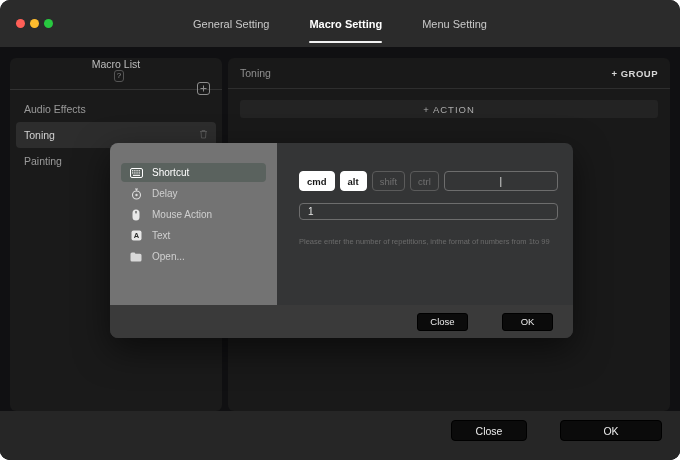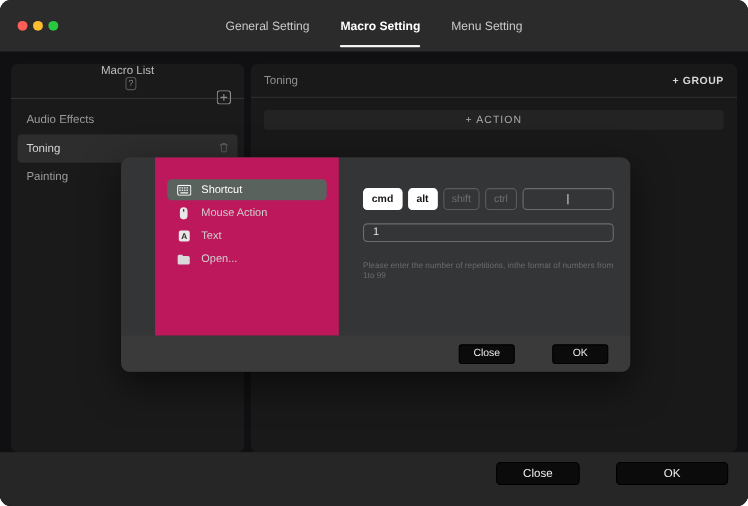--- a/index.html
+++ b/index.html
@@ -4,21 +4,21 @@
 <style>
   * { margin:0; padding:0; box-sizing:border-box; }
   html,body { width:680px; height:460px; background:#ffffff; font-family:"Liberation Sans", sans-serif; }
   .window { position:relative; width:680px; height:460px; border-radius:10px; overflow:hidden; background:#111214; }
 
   
   .titlebar { position:relative; height:47px; background:#2b2b2b; }
   .traffic { position:absolute; left:16px; top:19px; display:flex; gap:5px; }
   .dot { width:9px; height:9px; border-radius:50%; }
   .dot.red { background:#ff5f57; } .dot.yellow { background:#febc2e; } .dot.green { background:#28c840; }
-  .tabs { position:absolute; left:50%; transform:translateX(-50%); top:0; height:100%; display:flex; gap:28px; align-items:center; }
+  .tabs { position:absolute; left:50%; transform:translateX(-50%); top:0; height:100%; display:flex; gap:40px; align-items:center; }
   .tab { position:relative; height:100%; display:flex; align-items:center; font-size:11px; color:#c9c9c9; cursor:default; }
   .tab.active { color:#ffffff; font-weight:bold; }
   .tab.active::after { content:""; position:absolute; left:0; right:0; bottom:4px; height:2px; background:#f2f2f2; border-radius:1px; }
 
   
   .content { position:absolute; top:47px; left:0; right:0; bottom:0; background:#101012; }
   .panel { position:absolute; background:#1a1a1a; border-radius:6px; }
   .sidebar { left:10px; top:11px; width:212px; height:353px; }
   .mainpanel { left:228px; top:11px; width:442px; height:353px; background:#191919; }
 
@@ -40,21 +40,21 @@
   .win-footer { position:absolute; left:0; right:0; bottom:0; height:49px; background:#262626; }
   .win-footer .btns { position:absolute; right:18px; top:9px; display:flex; gap:33px; }
   .btn-dark { background:#0b0b0b; border:1px solid #000; color:#ececec; font-size:10.5px; border-radius:4px; display:flex; align-items:center; justify-content:center; font-family:"Liberation Sans", sans-serif; }
   .win-footer .btn-dark { height:21px; }
   .btn-close-main { width:76px; }
   .btn-ok-main { width:102px; }
 
   
   .dialog { position:absolute; left:110px; top:96px; width:463px; height:195px; border-radius:8px; background:#343536; box-shadow:0 12px 34px rgba(0,0,0,.55); overflow:hidden; }
   .dlg-body { display:flex; height:162px; }
-  .dlg-menu { width:167px; background:#be185d; padding-top:20px;margin-left:31px; }
+  .dlg-menu { width:167px; background:#737373; padding-top:20px; }
   .dlg-menu-item { height:19px; margin:0 11px 2px 11px; display:flex; align-items:center; gap:9px; padding-left:8px; border-radius:4px; font-size:10px; color:#d0d0d0; }
   .dlg-menu-item.selected { background:#5a625e; color:#ffffff; }
   .dlg-menu-item .mi { width:14px; display:flex; justify-content:center; }
   .dlg-main { flex:1; padding:28px 15px 0 22px; }
   .mods-row { display:flex; gap:5px; align-items:center; }
   .mod { height:20px; border-radius:4px; display:flex; align-items:center; justify-content:center; font-size:9.5px; padding:0 7px; }
   .mod.active { background:#ffffff; color:#151515; font-weight:bold; border:1px solid #fff; }
   .mod.inactive { background:transparent; color:#707070; border:1px solid #5b5b5b; }
   .key-input { flex:1; height:20px; border:1px solid #6d6d6d; border-radius:4px; display:flex; align-items:center; justify-content:center; font-size:10px; color:#e0e0e0; }
   .repeat-input { margin-top:12px; height:17px; border:1px solid #6d6d6d; border-radius:4px; display:flex; align-items:center; padding-left:8px; font-size:10px; color:#e6e6e6; }
@@ -132,20 +132,30 @@
                     <rect x="6.4" y="4.4" width="1.3" height="1.1"></rect>
                     <rect x="8.6" y="4.4" width="1.3" height="1.1"></rect>
                     <rect x="3" y="6.8" width="7" height="1.1"></rect>
                   </g>
                 </svg>
             </span>
             <span>Shortcut</span>
           </div>
           <div class="dlg-menu-item">
             <span class="mi">
+              <svg width="11" height="12" viewBox="0 0 11 12">
+                  <circle cx="5.5" cy="7" r="4" fill="none" stroke="#ddd" stroke-width="1.1"></circle>
+                  <circle cx="5.5" cy="7" r="1.2" fill="#ddd"></circle>
+                  <path d="M5.5 2.8V1.2M4 1h3" stroke="#ddd" stroke-width="1.1"></path>
+                </svg>
+            </span>
+            <span>Delay</span>
+          </div>
+          <div class="dlg-menu-item">
+            <span class="mi">
               <svg width="8" height="12" viewBox="0 0 8 12">
                   <rect x="0.5" y="0.5" width="7" height="11" rx="3.5" fill="#e8e8e8"></rect>
                   <path d="M4 2v2.4" stroke="#2c2e2d" stroke-width="1"></path>
                 </svg>
             </span>
             <span>Mouse Action</span>
           </div>
           <div class="dlg-menu-item">
             <span class="mi">
               <svg width="11" height="11" viewBox="0 0 11 11">

